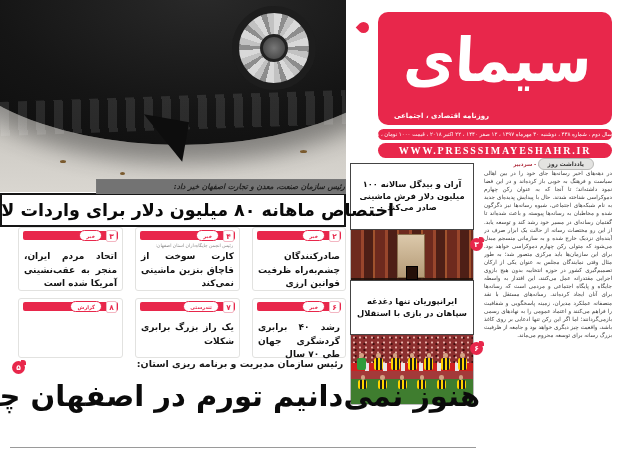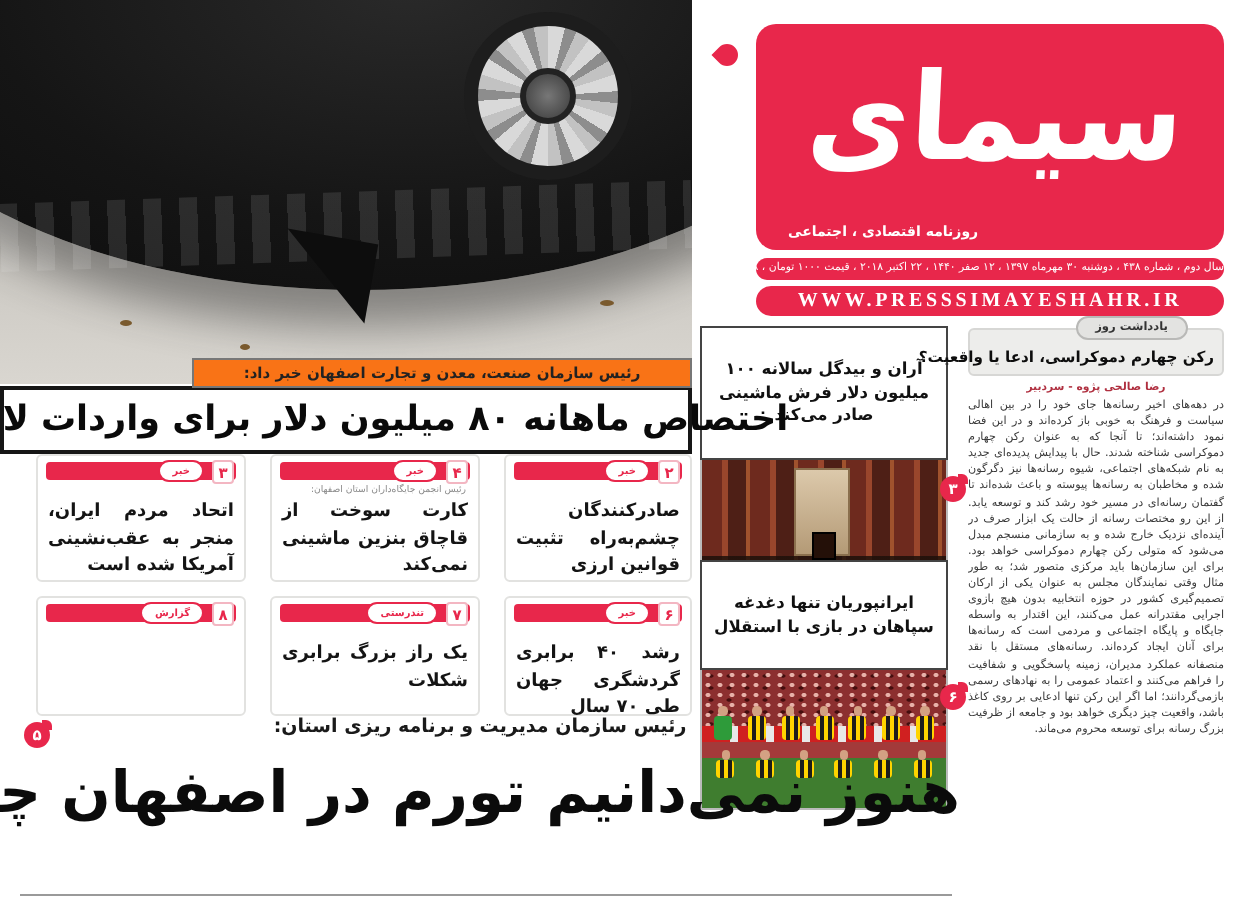--- a/index.html
+++ b/index.html
@@ -39,22 +39,22 @@
   }
   #alloy-wheel::after {
     content:""; position:absolute; left:50%; top:50%; width:22px; height:22px;
     transform:translate(-50%,-50%); border-radius:50%;
     background:radial-gradient(#777,#3a3a3a); border:3px solid #222;
   }
 
   
   #lead-kicker {
     position:absolute; left:96px; top:179px; width:250px; height:15px;
-    background:#f97316; border:1px solid #777; font-size:7.5px; font-weight:bold;
-    color:#222; text-align:center; line-height:13px; z-index:3;
+    background:#737373; border:1px solid #777; font-size:7.5px; font-weight:bold;
+    color:#222; line-height:13px; z-index:3;font-style:italic;
   }
   #lead-headline-box {
     position:absolute; left:0; top:193px; width:346px; height:34px;
     border:2px solid #161616; background:#fff; z-index:2;
     display:flex; align-items:center; justify-content:center;
   }
   #lead-headline-box .hl { font-size:17.5px; font-weight:800; color:#0a0a0a; white-space:nowrap; }
 
   
   #masthead {
@@ -219,21 +219,21 @@
   </div>
   <div id="issue-strip" class="red">سال دوم ، شماره ۴۳۸ ، دوشنبه ۳۰ مهرماه ۱۳۹۷ ، ۱۲ صفر ۱۴۴۰ ، ۲۲ اکتبر ۲۰۱۸ ، قیمت ۱۰۰۰ تومان ، ۸ صفحه</div>
   <div id="url-strip" class="red">WWW.PRESSSIMAYESHAHR.IR</div>
 
   <div class="card" style="left:252px;top:227px;width:94px;height:64px;">
     <div class="bar">
       <span class="pill">خبر</span>
       <span class="num">۲</span>
     </div>
     <div class="kick"></div>
-    <div class="head">صادرکنندگان چشم‌به‌راه تثبیت قوانین ارزی</div>
+    <div class="head">صادرکنندگان چشم‌به‌راه ظرفیت قوانین ارزی</div>
   </div>
 
   <div class="card" style="left:135px;top:227px;width:105px;height:64px;">
     <div class="bar">
       <span class="pill">خبر</span>
       <span class="num">۴</span>
     </div>
     <div class="kick">رئیس انجمن جایگاه‌داران استان اصفهان:</div>
     <div class="head">کارت سوخت از قاچاق بنزین ماشینی نمی‌کند</div>
   </div>
@@ -342,23 +342,20 @@
             <span class="head"></span>
             <span class="torso"></span>
           </span>
       </div>
     </div>
   </div>
   <div class="pin" style="left:470px;top:342px;">۶</div>
 
   <div id="editorial">
     <div class="tab">یادداشت روز</div>
-    <div class="title-box">
-      <div class="title">رکن چهارم دموکراسی، ادعا یا واقعیت؟</div>
-    </div>
     <div class="byline">رضا صالحی پژوه - سردبیر</div>
     <div class="body">در دهه‌های اخیر رسانه‌ها جای خود را در بین اهالی سیاست و فرهنگ به خوبی باز کرده‌اند و در این فضا نمود داشته‌اند؛ تا آنجا که به عنوان رکن چهارم دموکراسی شناخته شدند. حال با پیدایش پدیده‌ای جدید به نام شبکه‌های اجتماعی، شیوه رسانه‌ها نیز دگرگون شده و مخاطبان به رسانه‌ها پیوسته و باعث شده‌اند تا گفتمان رسانه‌ای در مسیر خود رشد کند و توسعه یابد. از این رو مختصات رسانه از حالت یک ابزار صرف در آینده‌ای نزدیک خارج شده و به سازمانی منسجم مبدل می‌شود که متولی رکن چهارم دموکراسی خواهد بود. برای این سازمان‌ها باید مرکزی متصور شد؛ به طور مثال وقتی نمایندگان مجلس به عنوان یکی از ارکان تصمیم‌گیری کشور در حوزه انتخابیه بدون هیچ بازوی اجرایی مقتدرانه عمل می‌کنند، این اقتدار به واسطه جایگاه و پایگاه اجتماعی و مردمی است که رسانه‌ها برای آنان ایجاد کرده‌اند. رسانه‌های مستقل با نقد منصفانه عملکرد مدیران، زمینه پاسخگویی و شفافیت را فراهم می‌کنند و اعتماد عمومی را به نهادهای رسمی بازمی‌گردانند؛ اما اگر این رکن تنها ادعایی بر روی کاغذ باشد، واقعیت چیز دیگری خواهد بود و جامعه از ظرفیت بزرگ رسانه برای توسعه محروم می‌ماند.</div>
   </div>
 
   <div class="pin" style="left:12px;top:361px;">۵</div>
   <div id="bottom-kicker">رئیس سازمان مدیریت و برنامه ریزی استان:</div>
   <div id="bottom-headline">هنوز نمی‌دانیم تورم در اصفهان چقدر است</div>
   <div id="bottom-rule"></div>
 
 </div>

